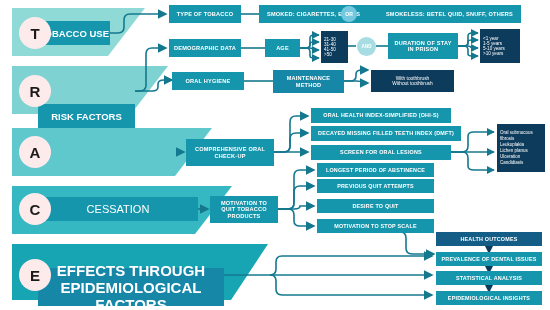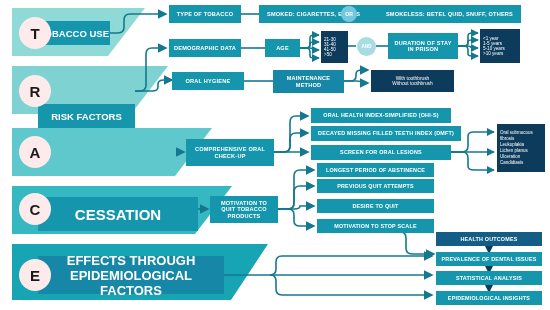--- a/index.html
+++ b/index.html
@@ -152,28 +152,28 @@
     <span>RISK FACTORS</span>
   </div>
   <div class="circle" style="left:19px;top:75px;width:32px;height:32px;font-size:15px;">
     <span>R</span>
   </div>
 
   <div class="circle" style="left:19px;top:136px;width:32px;height:32px;font-size:15px;">
     <span>A</span>
   </div>
 
-  <div class="bandlabel teal" style="left:38px;top:197px;width:160px;height:34px;font-size:15px;font-weight:700;">
+  <div class="bandlabel teal" style="left:38px;top:197px;width:160px;height:24px;font-size:11px;font-weight:400;">
     <span>CESSATION</span>
   </div>
   <div class="circle" style="left:19px;top:193px;width:32px;height:32px;font-size:15px;">
     <span>C</span>
   </div>
 
-  <div class="bandlabel teal2" style="left:38px;top:256px;width:186px;height:38px;font-size:13px;font-weight:700;padding:0 6px;">
+  <div class="bandlabel teal2" style="left:38px;top:268px;width:186px;height:38px;font-size:15px;font-weight:700;padding:0 6px;">
     <span>EFFECTS THROUGH EPIDEMIOLOGICAL FACTORS</span>
   </div>
   <div class="circle" style="left:19px;top:259px;width:32px;height:32px;font-size:15px;">
     <span>E</span>
   </div>
 
   <div class="node teal" style="left:169px;top:5px;width:72px;height:18px;font-size:5.6px;font-weight:700;">
     <span>TYPE OF TOBACCO</span>
   </div>
 

